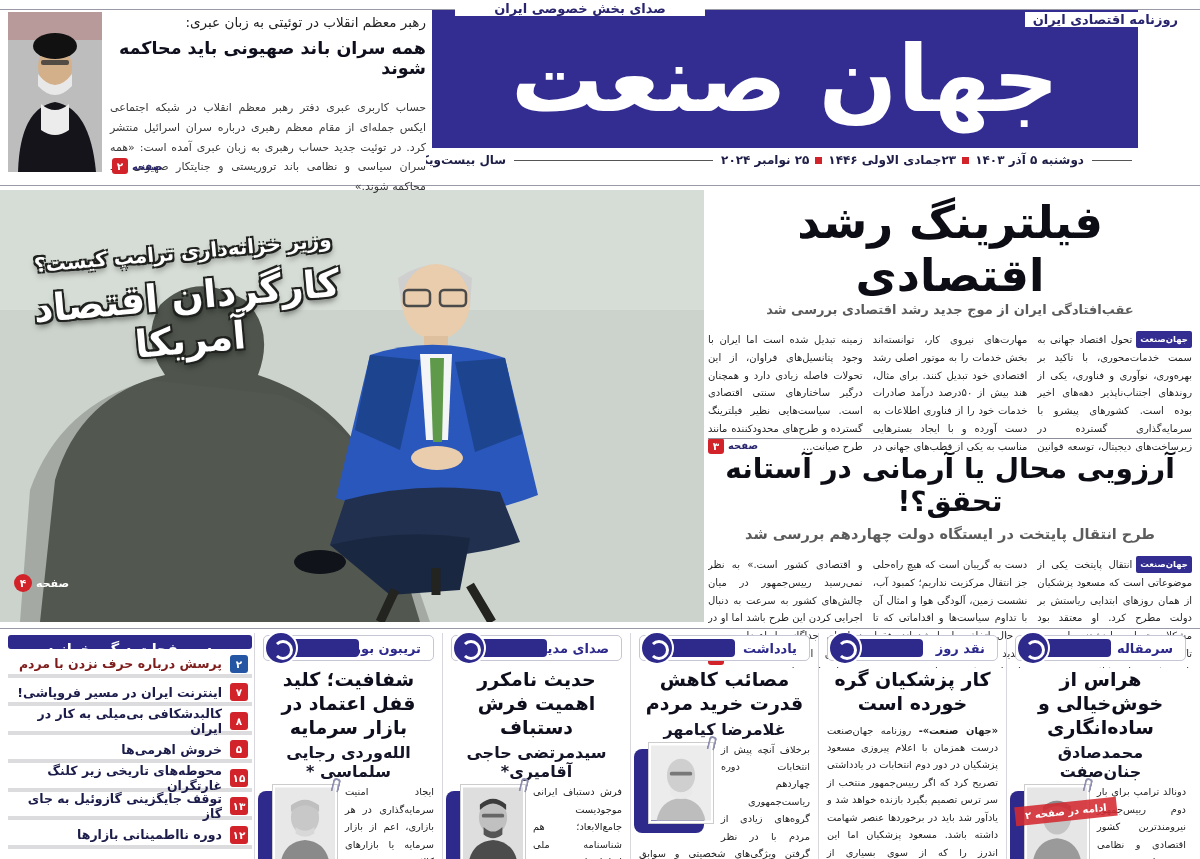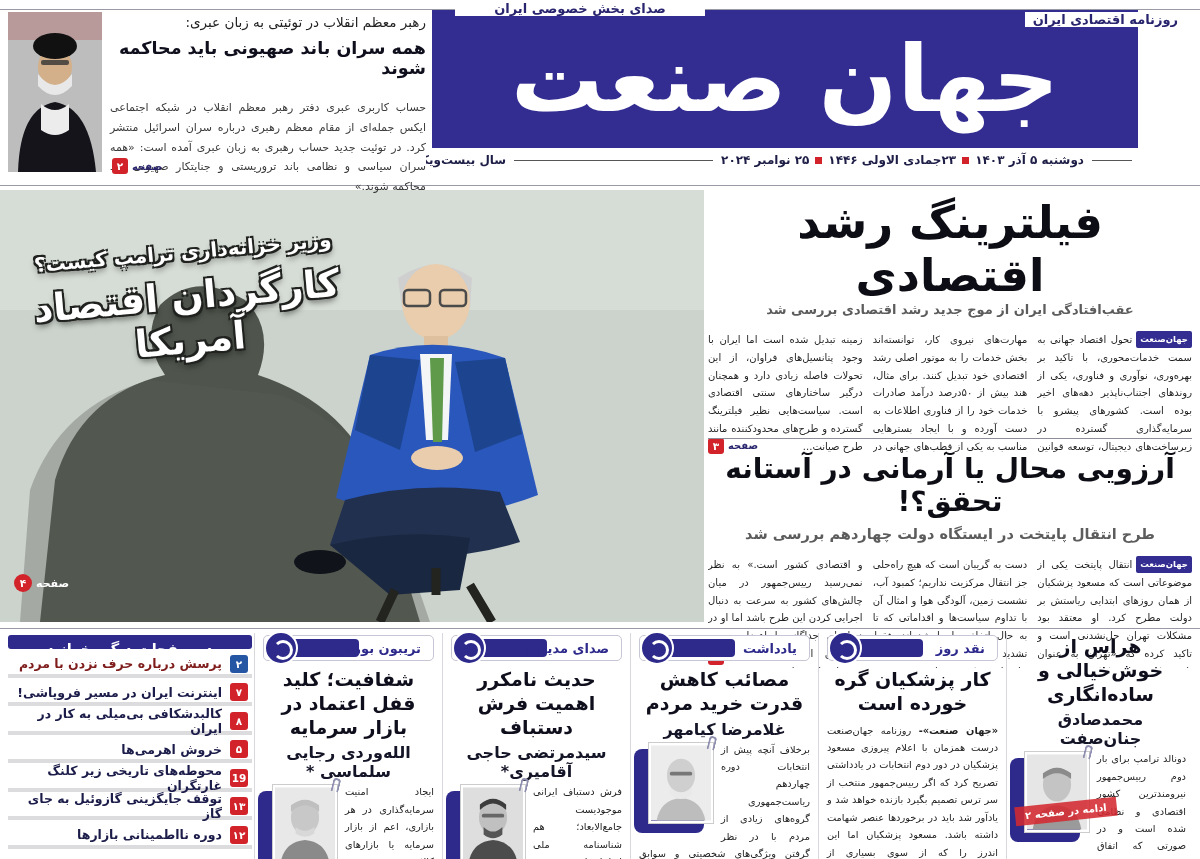--- a/index.html
+++ b/index.html
@@ -220,20 +220,25 @@
       </span>
     </div>
   </div>
 </div>
 
 <div class="section-divider"></div>
 
 <div class="bottom">
 
   <div class="bcol">
+    <div class="col-header">
+      <span class="hdr-bar"></span>
+      <span class="hdr-logo"></span>
+      <span class="hdr-label">سرمقاله</span>
+    </div>
     <div class="bcol-title">هراس از خوش‌خیالی و ساده‌انگاری</div>
     <div class="bcol-author">محمدصادق جنان‌صفت</div>
     <div class="bcol-body">
       <span class="portrait">
         <span class="frame"></span>
         <svg width="64" height="80" viewBox="0 0 64 80" xmlns="http://www.w3.org/2000/svg">
           <rect width="64" height="80" fill="#e6e6e6"></rect>
             <path d="M6,80 Q10,56 32,54 Q54,56 58,80 Z" fill="#9a9a9a"></path>
           <ellipse cx="32" cy="32" rx="15" ry="18" fill="#c4c4c4"></ellipse>
             <path d="M17,26 Q32,14 47,26 L47,20 Q32,8 17,20 Z" fill="#8b8b8b"></path>
@@ -344,21 +349,21 @@
     </div>
     <div class="sb-item">
       <span class="sb-badge">۸</span>
       <span class="sb-text">کالبدشکافی بی‌میلی به کار در ایران</span>
     </div>
     <div class="sb-item">
       <span class="sb-badge">۵</span>
       <span class="sb-text">خروش اهرمی‌ها</span>
     </div>
     <div class="sb-item">
-      <span class="sb-badge">19</span>
+      <span class="sb-badge">۱۵</span>
       <span class="sb-text">محوطه‌های تاریخی زیر کلنگ غارتگران</span>
     </div>
     <div class="sb-item">
       <span class="sb-badge">۱۳</span>
       <span class="sb-text">توقف جایگزینی گازوئیل به جای گاز</span>
     </div>
     <div class="sb-item">
       <span class="sb-badge">۱۲</span>
       <span class="sb-text">دوره نااطمینانی بازارها</span>
     </div>

